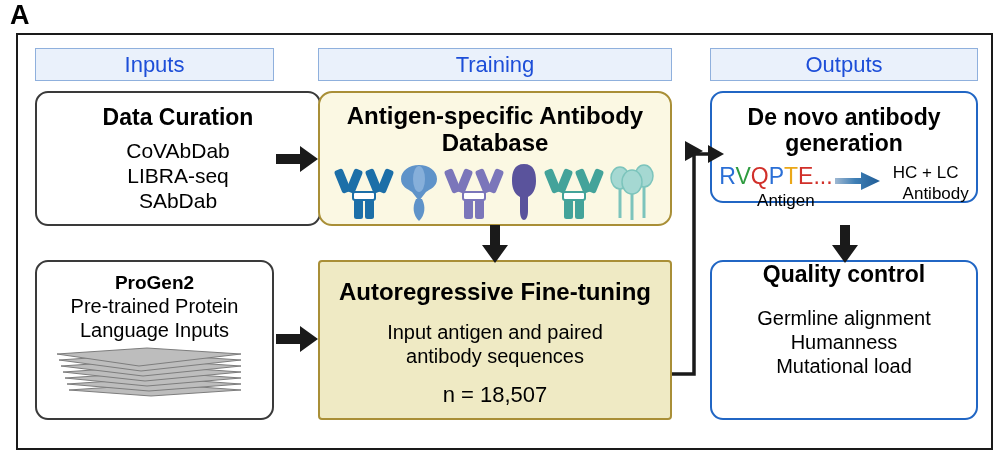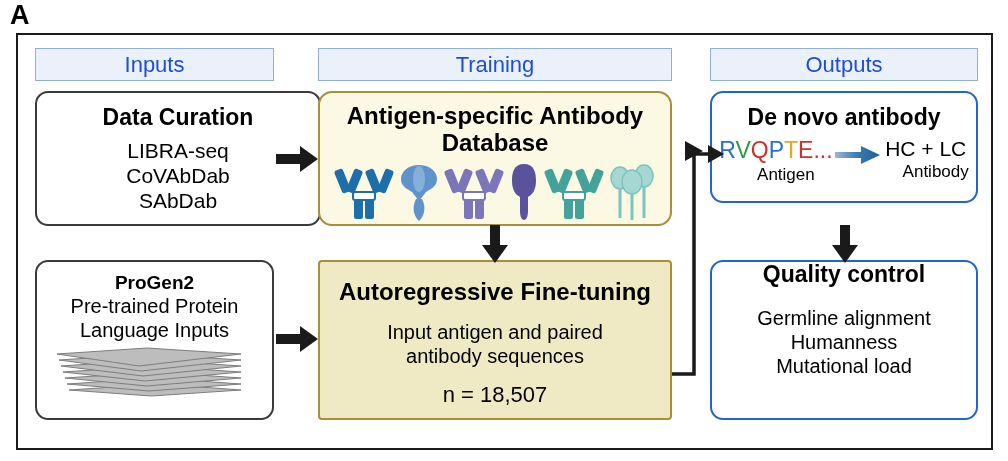--- a/index.html
+++ b/index.html
@@ -140,21 +140,21 @@
     flex-direction: column;
     align-items: center;
   }
   #seq-line { font-size: 23px; letter-spacing: 0px; white-space: nowrap; }
   #seq-line .aa-blue   { color: #2a6fd6; }
   #seq-line .aa-green  { color: #2e9b3f; }
   #seq-line .aa-red    { color: #d1302a; }
   #seq-line .aa-orange { color: #eba718; }
   #seq-line .aa-dots   { color: #d1302a; }
   .flow-caption { font-size: 17px; color: #000000; margin-top: 1px; margin-left: 20px; }
-  #hc-lc-line { font-size: 21px; color: #000000; white-space: nowrap; }
+  #hc-lc-line { font-size: 17px; color: #000000; white-space: nowrap; }
   #blue-arrow-wrap { padding: 8px 2px 0 2px; }
 
   
   .connector { position: absolute; }
 </style>
 </head>
 <body>
 
 <div id="figure">
 
@@ -168,22 +168,22 @@
     <div class="col-header" id="header-training">
       <span>Training</span>
     </div>
     <div class="col-header" id="header-outputs">
       <span>Outputs</span>
     </div>
 
     <div class="box box-input" id="box-data-curation">
       <div class="title">Data Curation</div>
       <div class="lines">
+        <div>CoVAbDab</div>
         <div>LIBRA-seq</div>
-        <div>CoVAbDab</div>
         <div>SAbDab</div>
       </div>
     </div>
 
     <div class="box box-input" id="box-progen2">
       <div class="title">ProGen2</div>
       <div class="lines">
         <div>Pre-trained Protein</div>
         <div>Language Inputs</div>
       </div>
@@ -307,20 +307,21 @@
       <div class="lines">
         <div>Input antigen and paired</div>
         <div>antibody sequences</div>
       </div>
       <div class="count">n = 18,507</div>
     </div>
 
     <div class="box box-output" id="box-denovo">
       <div class="title">
         <div>De novo antibody</div>
+        <div>generation</div>
       </div>
 
       <div id="denovo-flow">
         <div class="flow-col">
           <div id="seq-line">
             <span class="aa-blue">R</span><span class="aa-green">V</span><span class="aa-red">Q</span><span class="aa-blue">P</span><span class="aa-orange">T</span><span class="aa-red">E</span><span class="aa-dots">...</span>
           </div>
           <div class="flow-caption">Antigen</div>
         </div>
 

